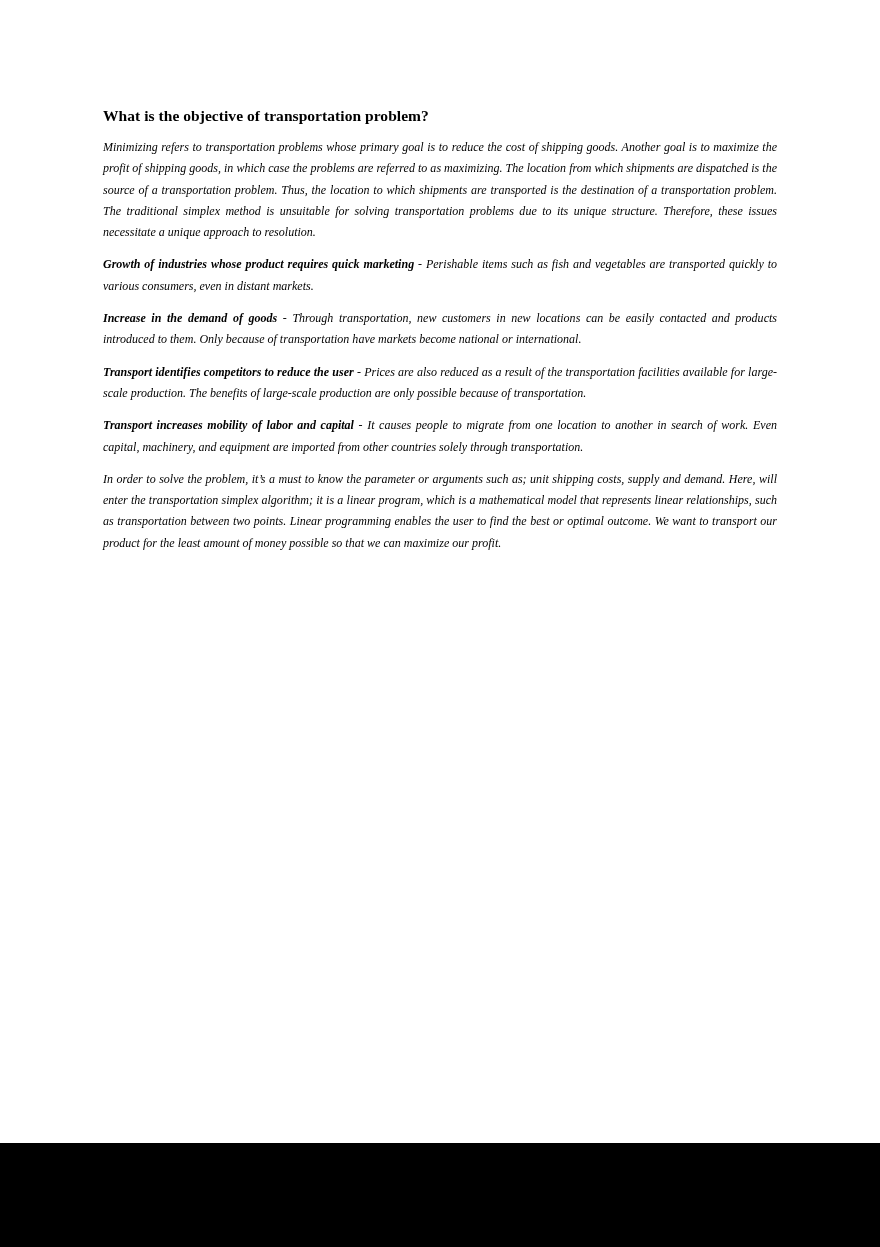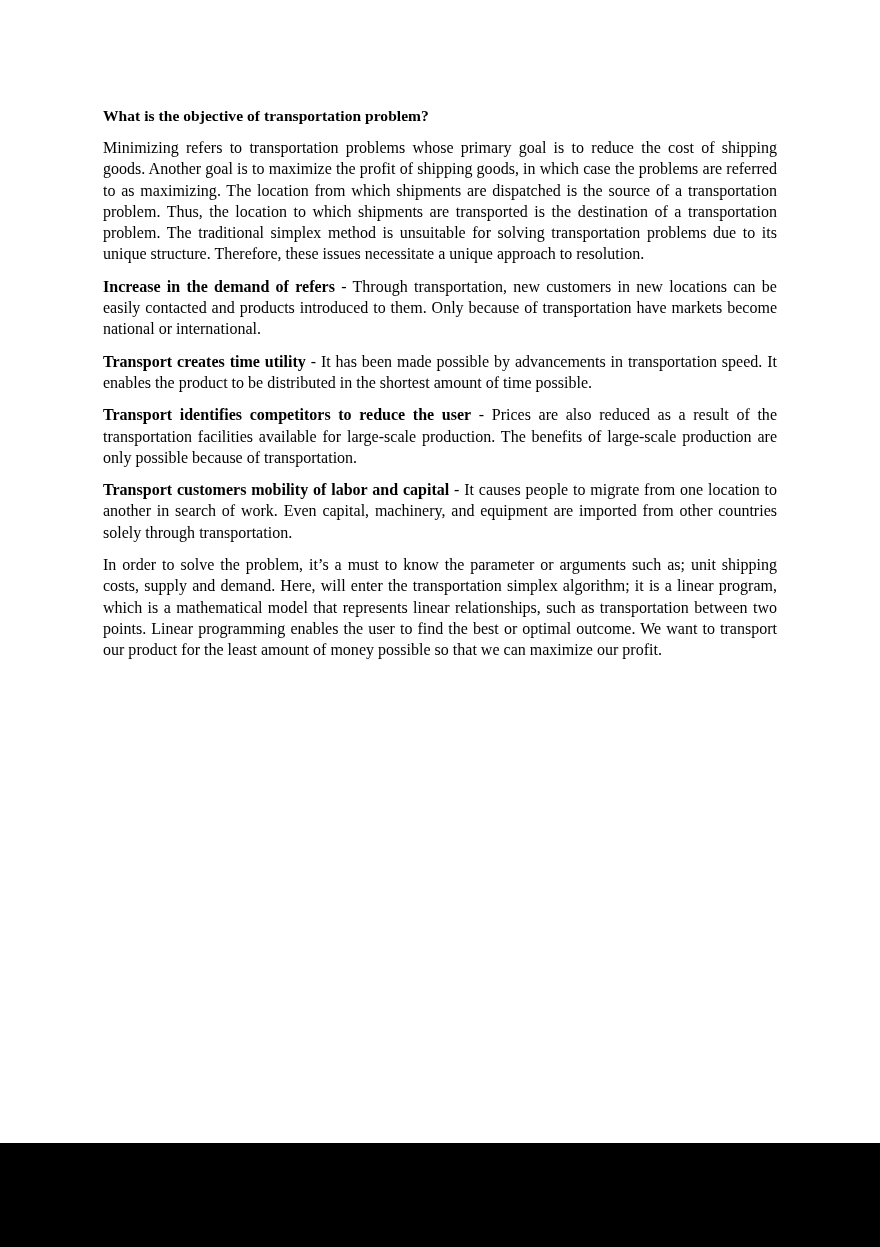--- a/index.html
+++ b/index.html
@@ -30,26 +30,27 @@
   }
   h2.heading {
     font-size: 15.5px;
     font-weight: bold;
     line-height: 21px;
     margin: 0 0 11px 0;
     text-align: left;
     letter-spacing: 0.05px;
   }
   p.para {
-    font-size: 16px;
+    font-size: 12px;
     line-height: 21.3px;
     margin: 0 0 11px 0;
     text-align: justify;
     text-justify: inter-word;
     letter-spacing: 0.01px;
+    font-style: italic;
   }
   p.para:last-child {
     margin-bottom: 12px;
   }
   .lead {
     font-weight: bold;
   }
   .blackbar {
     position: absolute;
     left: 0;
@@ -59,21 +60,21 @@
     background: #000000;
   }
 </style>
 </head>
 <body>
 
 <div class="page">
   <div class="content" id="content-root">
       <h2 class="heading">What is the objective of transportation problem?</h2>
       <p class="para"><span>Minimizing refers to transportation problems whose primary goal is to reduce the cost of shipping goods. Another goal is to maximize the profit of shipping goods, in which case the problems are referred to as maximizing. The location from which shipments are dispatched is the source of a transportation problem. Thus, the location to which shipments are transported is the destination of a transportation problem. The traditional simplex method is unsuitable for solving transportation problems due to its unique structure. Therefore, these issues necessitate a unique approach to resolution.</span></p>
-      <p class="para"><span class="lead">Increase in the demand of refers</span><span> - Through transportation, new customers in new locations can be easily contacted and products introduced to them. Only because of transportation have markets become national or international.</span></p>
-      <p class="para"><span class="lead">Transport creates time utility</span><span> - It has been made possible by advancements in transportation speed. It enables the product to be distributed in the shortest amount of time possible.</span></p>
+      <p class="para"><span class="lead">Growth of industries whose product requires quick marketing</span><span> - Perishable items such as fish and vegetables are transported quickly to various consumers, even in distant markets.</span></p>
+      <p class="para"><span class="lead">Increase in the demand of goods</span><span> - Through transportation, new customers in new locations can be easily contacted and products introduced to them. Only because of transportation have markets become national or international.</span></p>
       <p class="para"><span class="lead">Transport identifies competitors to reduce the user</span><span> - Prices are also reduced as a result of the transportation facilities available for large-scale production. The benefits of large-scale production are only possible because of transportation.</span></p>
-      <p class="para"><span class="lead">Transport customers mobility of labor and capital</span><span> - It causes people to migrate from one location to another in search of work. Even capital, machinery, and equipment are imported from other countries solely through transportation.</span></p>
+      <p class="para"><span class="lead">Transport increases mobility of labor and capital</span><span> - It causes people to migrate from one location to another in search of work. Even capital, machinery, and equipment are imported from other countries solely through transportation.</span></p>
       <p class="para"><span>In order to solve the problem, it’s a must to know the parameter or arguments such as; unit shipping costs, supply and demand. Here, will enter the transportation simplex algorithm; it is a linear program, which is a mathematical model that represents linear relationships, such as transportation between two points. Linear programming enables the user to find the best or optimal outcome. We want to transport our product for the least amount of money possible so that we can maximize our profit.</span></p>
     </div>
 </div>
 
 <div class="blackbar"></div>
 
 </body></html>

